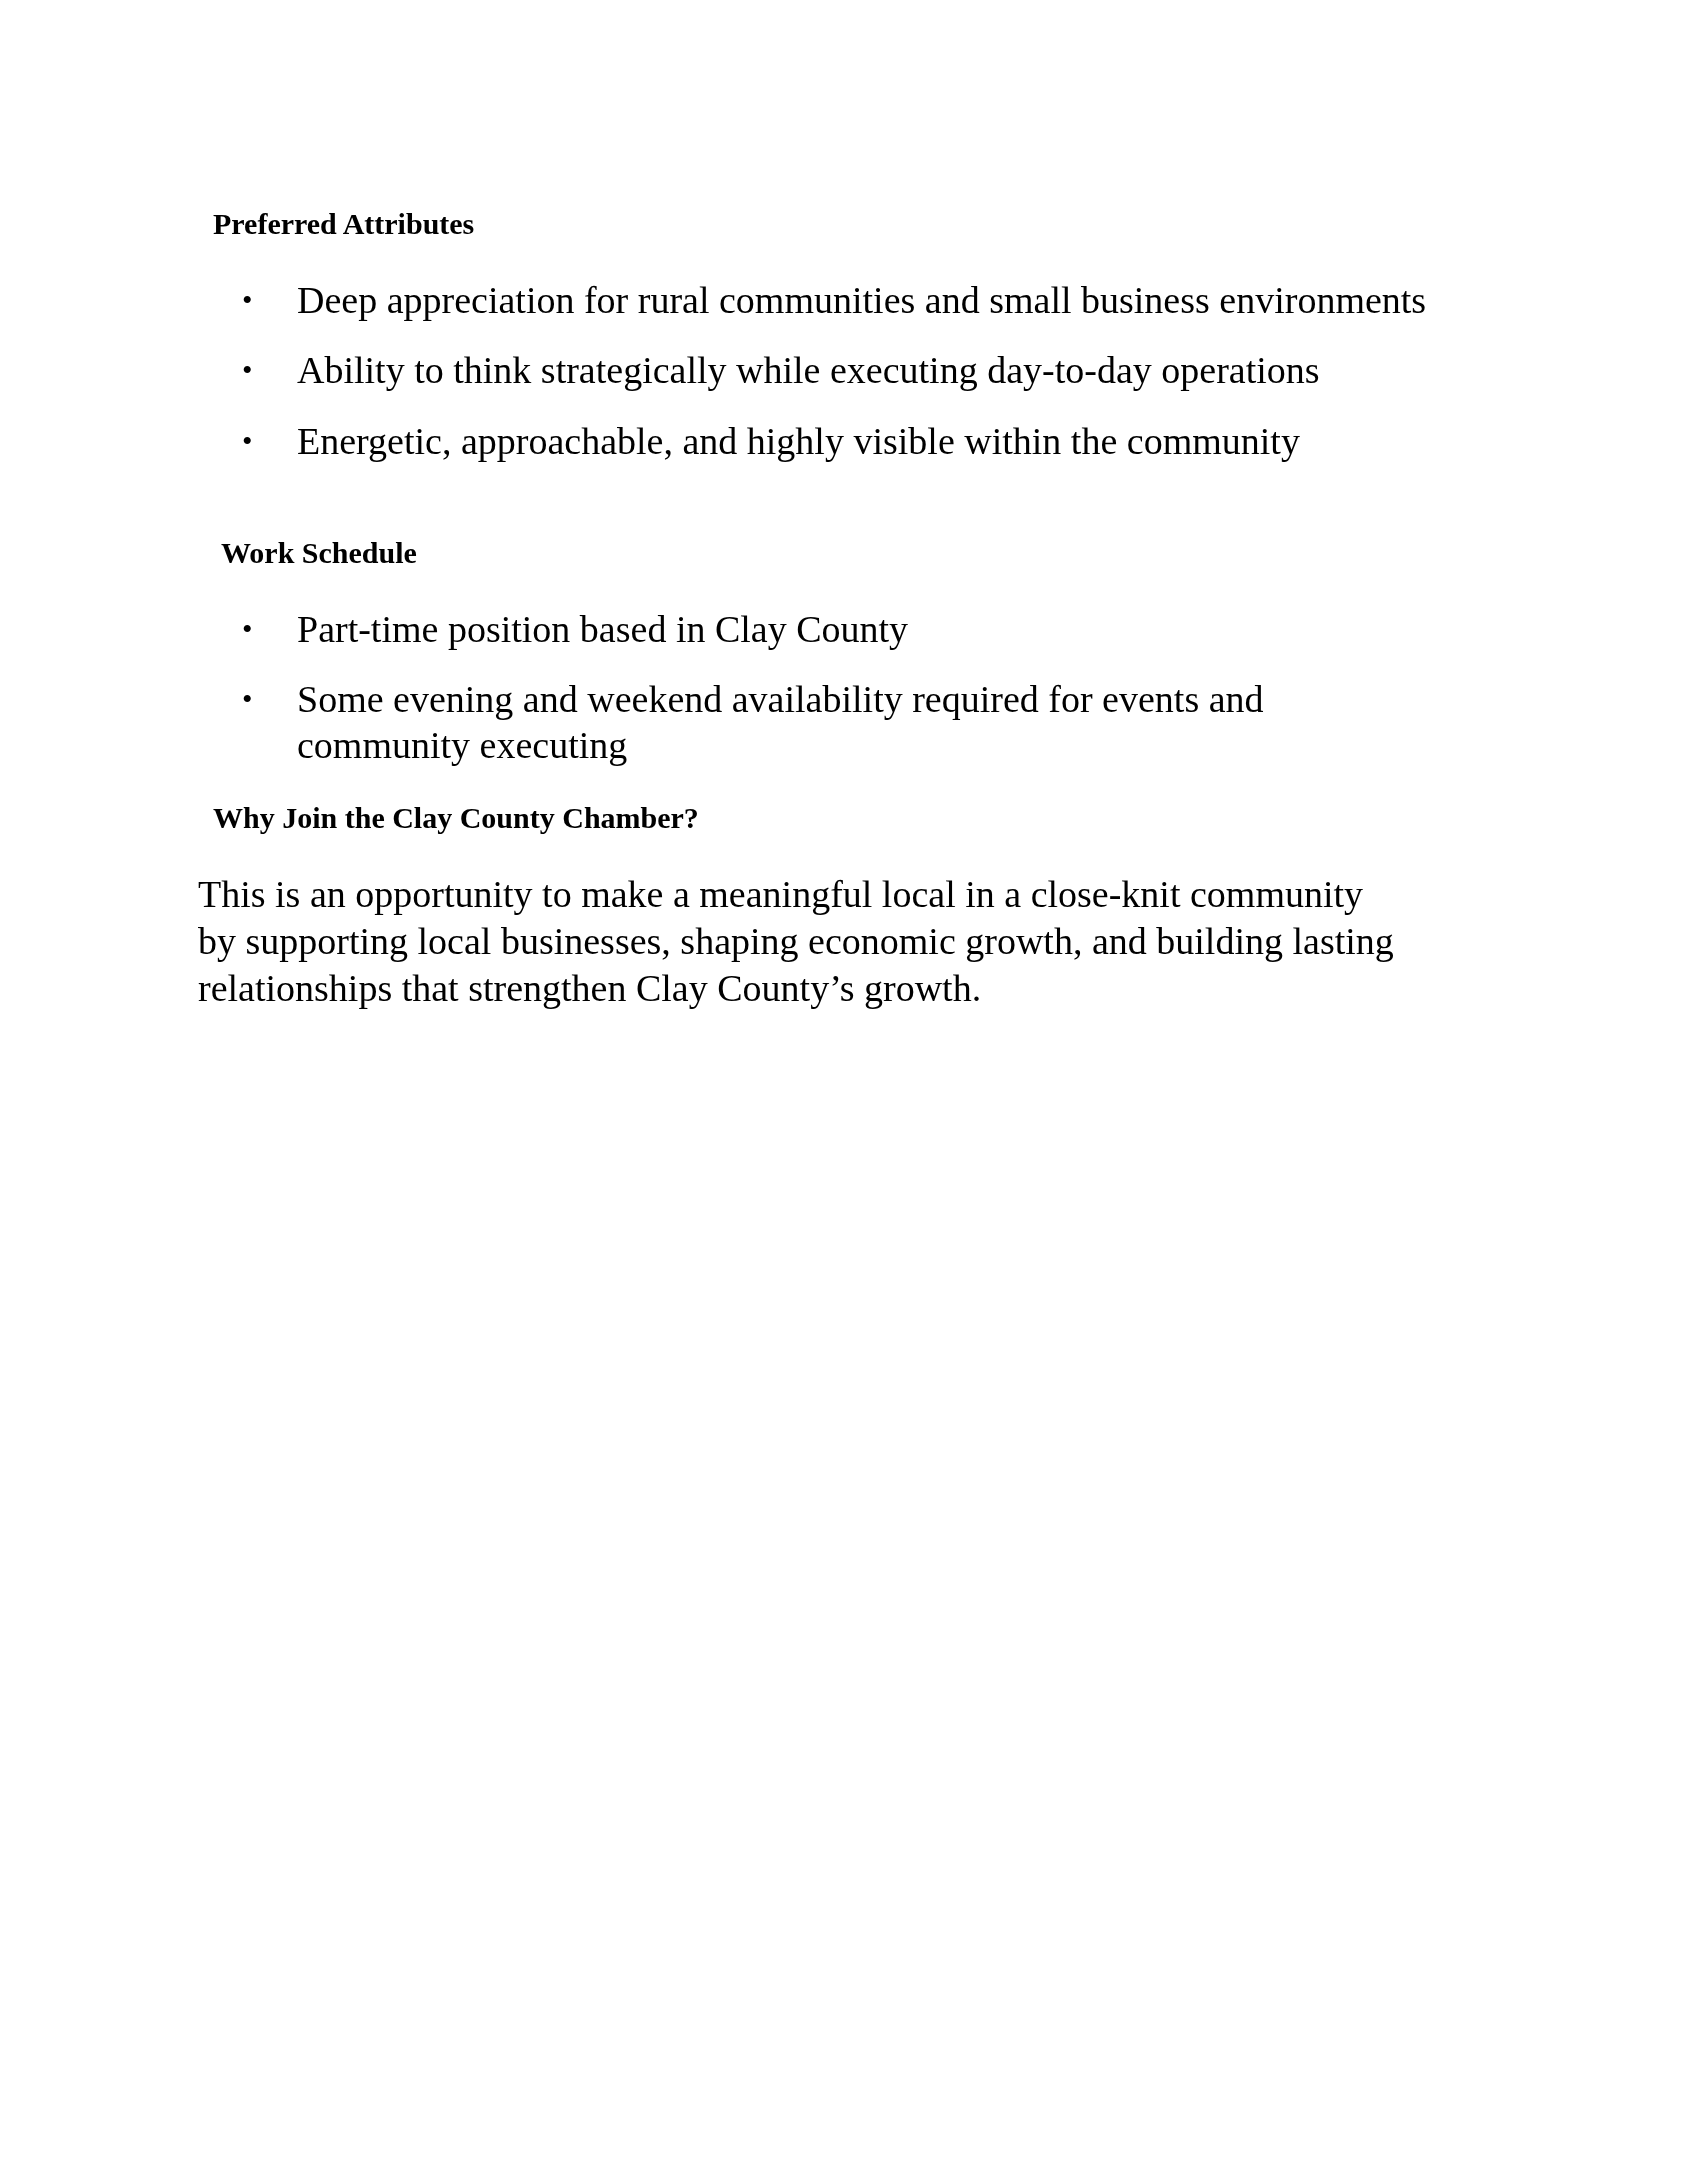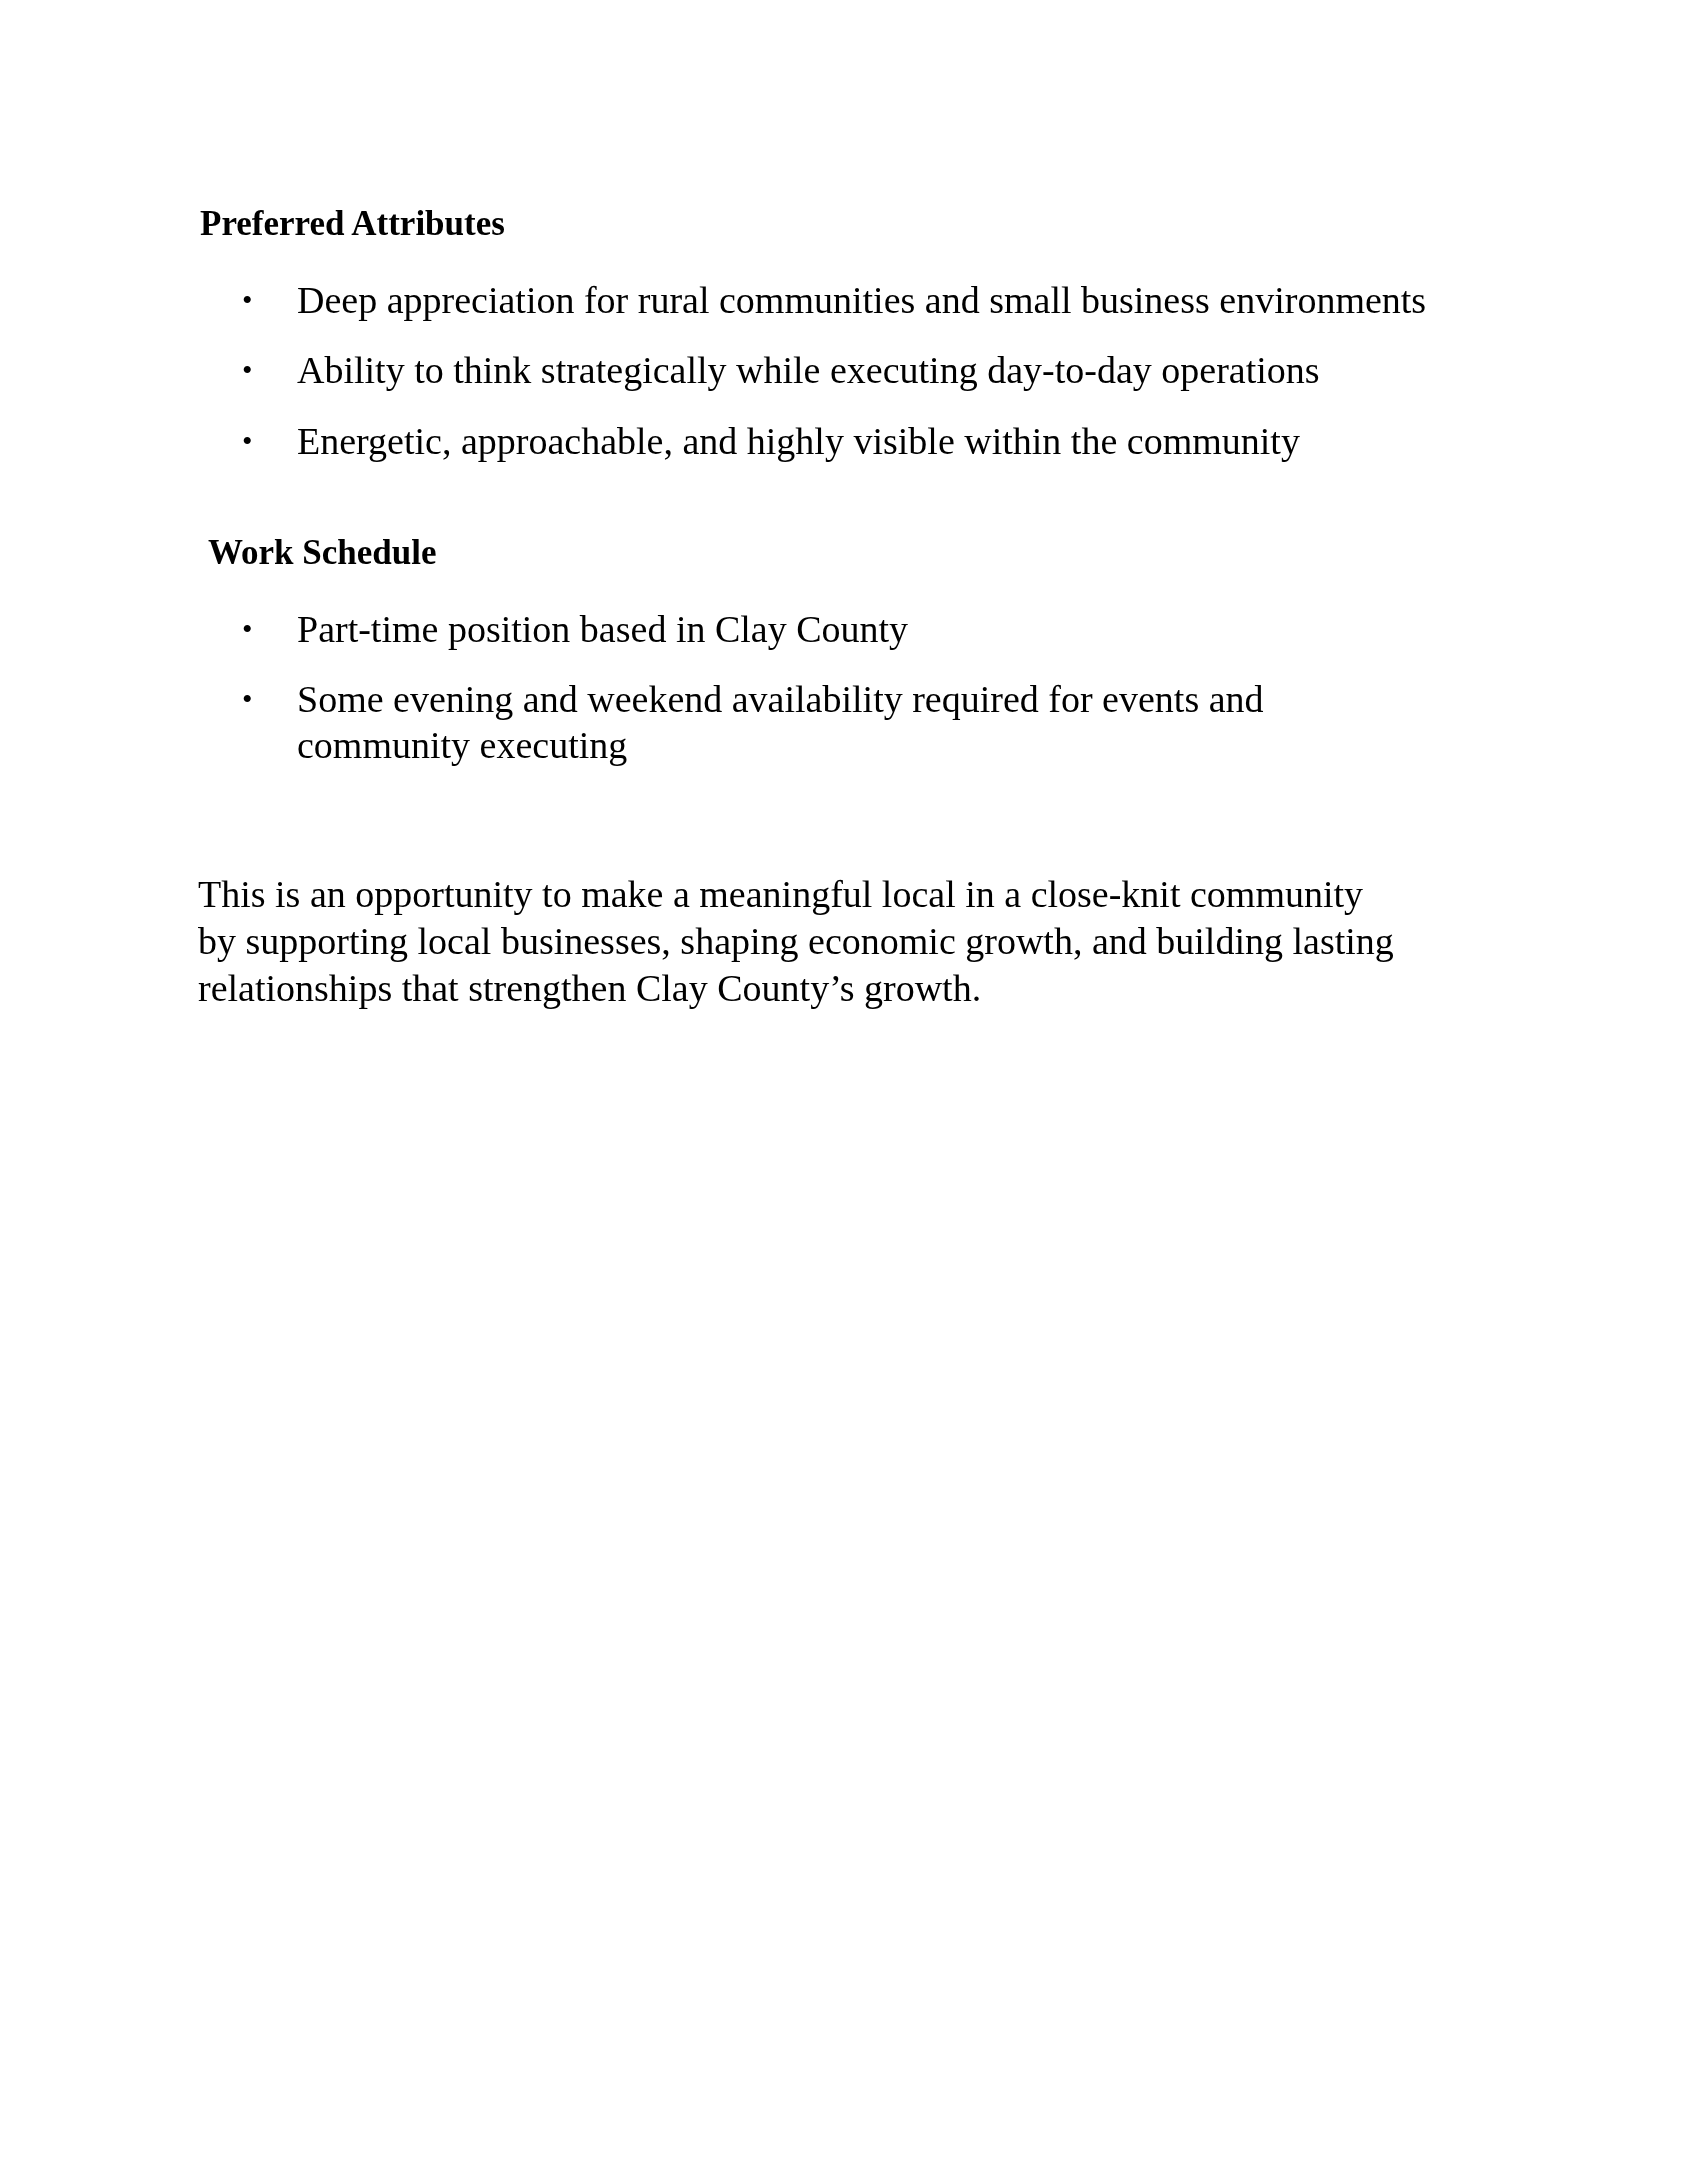--- a/index.html
+++ b/index.html
@@ -1,19 +1,19 @@
 <!DOCTYPE html>
 <html><head>
   <meta charset="utf-8">
   <style>
     html, body { margin: 0; padding: 0; background: #ffffff; }
     body { width: 1683px; height: 2178px; position: relative; overflow: hidden;
            font-family: "Liberation Serif", "DejaVu Serif", serif; color: #000; }
     .page { position: absolute; left: 0; top: 0; width: 1683px; height: 2178px; }
-    .h { position: absolute; left: 200px; font-weight: bold; font-size: 35px; line-height: 48px; margin: 0; white-space: nowrap; }
+    .h { position: absolute; left: 213px; font-weight: bold; font-size: 30px; line-height: 48px; margin: 0; white-space: nowrap; }
     .item { position: absolute; left: 198px; font-size: 38px; line-height: 46px; }
     .bullet { position: absolute; left: 44px; top: 0; font-size: 30px; }
     .item-text { position: absolute; left: 99px; top: 0; width: 1287px; white-space: nowrap; }
     .para { position: absolute; left: 198px; top: 871px; font-size: 38px; line-height: 47px; width: 1307px; margin: 0; }
     .para span { display: block; white-space: nowrap; }
   </style>
 </head>
 <body>
 
 <div class="page">
@@ -40,20 +40,21 @@
     <span class="item-text">Part-time position based in Clay County</span>
   </div>
   <div class="item" style="top:676px;">
     <span class="bullet">•</span>
     <span class="item-text">Some evening and weekend availability required for events and</span>
   </div>
   <div class="item" style="top:722px;">
     <span class="item-text">community executing</span>
   </div>
 
+  <h2 class="h" style="top:794px;">Why Join the Clay County Chamber?</h2>
 
   <p class="para">
     <span>This is an opportunity to make a meaningful local in a close-knit community</span>
     <span>by supporting local businesses, shaping economic growth, and building lasting</span>
     <span>relationships that strengthen Clay County’s growth.</span>
   </p>
 
 </div>
 
 

